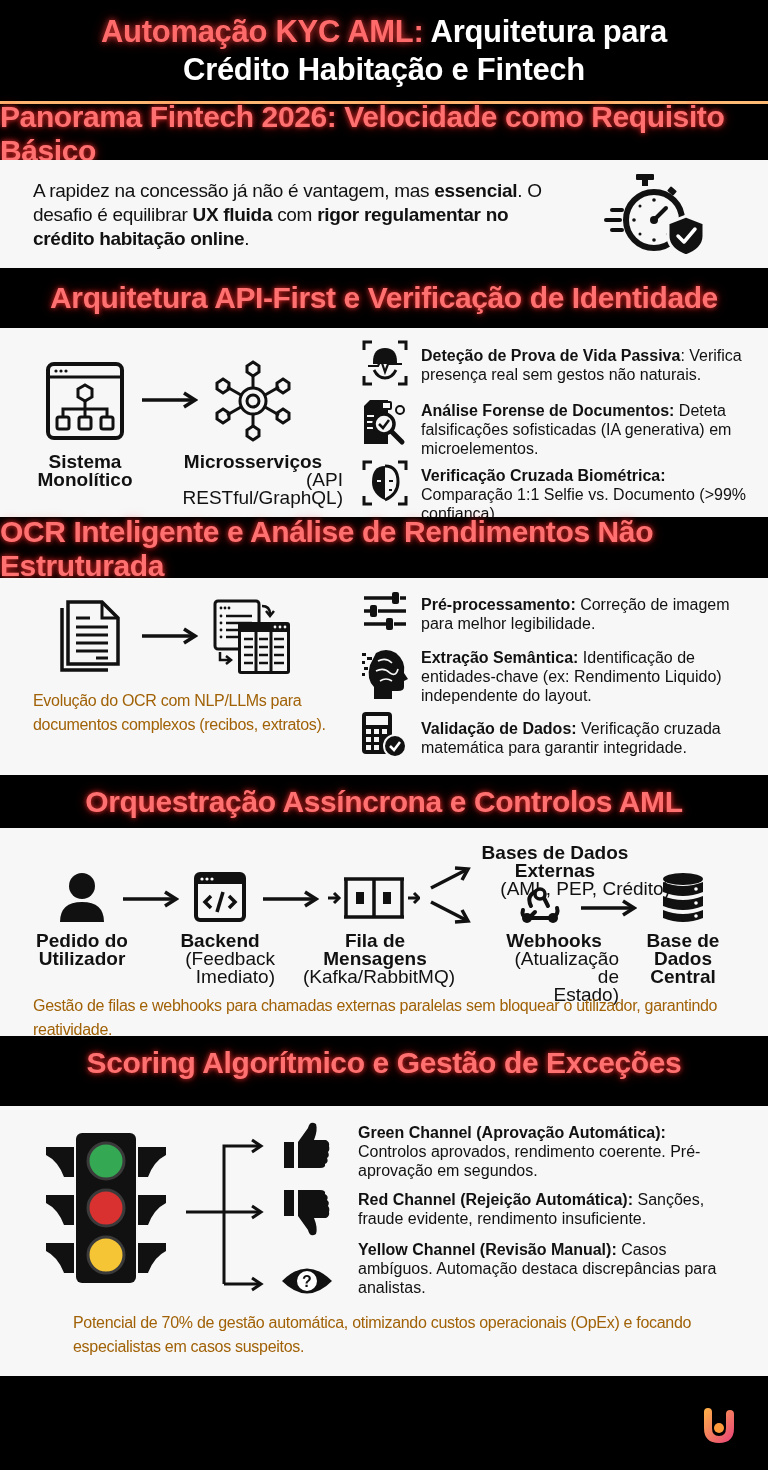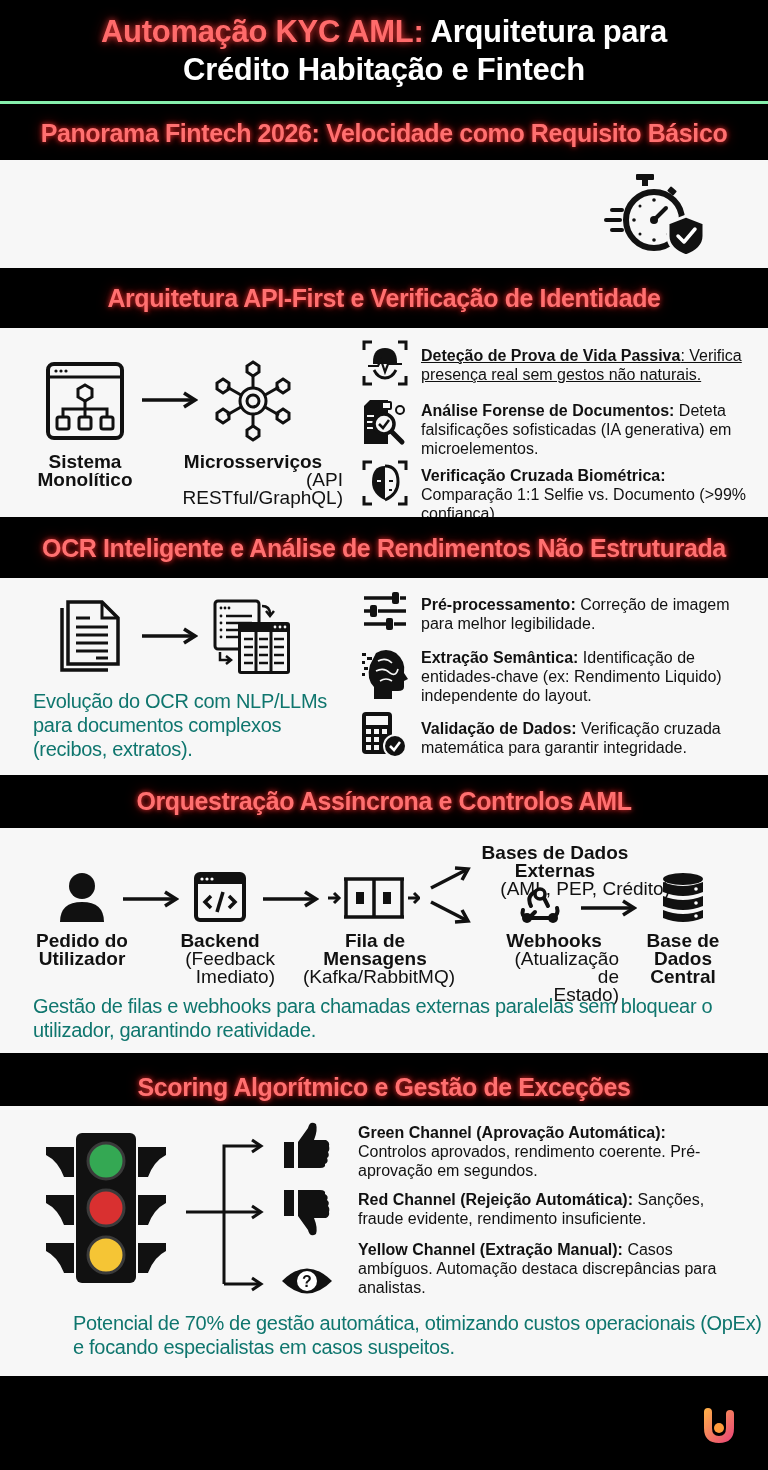--- a/index.html
+++ b/index.html
@@ -1,52 +1,55 @@
 <!DOCTYPE html>
 <html><head>
 <meta charset="utf-8">
 <style>
   * { box-sizing: border-box; margin: 0; padding: 0; }
   html, body { width: 768px; height: 1470px; background: #000; overflow: hidden; }
   body { font-family: "Liberation Sans", "DejaVu Sans", sans-serif; color: #111; position: relative; }
 
   .title-band { position: absolute; left: 0; top: 0; width: 768px; height: 104px; background: #000;
-    display: flex; flex-direction: column; align-items: center; justify-content: center; border-bottom: 3px solid #86efac; }
+    display: flex; flex-direction: column; align-items: center; justify-content: center; border-bottom: 3px solid #fdba74; }
   .title-line { font-size: 31px; font-weight: 700; line-height: 38px; color: #fff; letter-spacing: -0.3px; }
   .title-accent { color: #ff6b6b; text-shadow: 0 0 6px rgba(255,60,60,0.8), 0 0 14px rgba(255,40,40,0.45); }
 
   .sec-header { position: absolute; left: 0; width: 768px; background: #000; display: flex; align-items: center; justify-content: center; }
-  .sec-header span { font-size: 25px; font-weight: 700; color: #ff7070; letter-spacing: -0.4px;
+  .sec-header span { font-size: 30px; font-weight: 700; color: #ff7070; letter-spacing: -0.4px;
     text-shadow: 0 0 5px rgba(255,50,50,0.85), 0 0 12px rgba(255,30,30,0.5); }
 
   .sec-body { position: absolute; left: 0; width: 768px; background: #f7f7f7; }
 
   .abs { position: absolute; }
   .txt { font-size: 16px; line-height: 19px; color: #111; }
   .txt b { font-weight: 700; }
-  .big { font-size: 20px; line-height: 24px; color: #0f766e; letter-spacing: -0.3px; }
+  .big { font-size: 16px; line-height: 24px; color: #a16207; letter-spacing: -0.3px; }
   .label { font-size: 19px; line-height: 18px; text-align: center; color: #111; }
   .label b { font-weight: 700; display: block; }
   .label span { display: block; text-align: right; }
 
   svg { display: block; }
   .footer { position: absolute; left: 0; top: 1376px; width: 768px; height: 94px; background: #000; }
 </style>
 </head>
 <body>
 
 <div class="title-band">
   <div class="title-line"><span class="title-accent">Automação KYC AML:</span><span> Arquitetura para</span></div>
   <div class="title-line">Crédito Habitação e Fintech</div>
 </div>
 
 <div class="sec-header" style="top:107px;height:53px;">
   <span>Panorama Fintech 2026: Velocidade como Requisito Básico</span>
 </div>
 <div class="sec-body" style="top:160px;height:108px;">
+  <div class="abs" style="left:33px;top:19px;width:540px;font-size:19px;line-height:24px;letter-spacing:-0.3px;">
+    <span>A rapidez na concessão já não é vantagem, mas </span><b>essencial</b><span>. O desafio é equilibrar </span><b>UX fluida</b><span> com </span><b>rigor regulamentar no crédito habitação online</b><span>.</span>
+  </div>
   <div class="abs" style="left:602px;top:12px;">
     <svg width="110" height="86" viewBox="0 0 110 86">
       <rect x="34" y="2" width="18" height="6" rx="1" fill="#111"></rect>
       <rect x="40" y="6" width="6" height="8" fill="#111"></rect>
       <rect x="66" y="16" width="8" height="6" rx="1" fill="#111" transform="rotate(40 70 19)"></rect>
       <circle cx="52" cy="48" r="28" fill="none" stroke="#111" stroke-width="6"></circle>
       <circle cx="52" cy="48" r="4" fill="#111"></circle>
       <line x1="52" y1="48" x2="64" y2="36" stroke="#111" stroke-width="4" stroke-linecap="round"></line>
       <circle cx="52" cy="28" r="1.8" fill="#111"></circle>
         <circle cx="52" cy="68" r="1.8" fill="#111"></circle>
@@ -124,21 +127,21 @@
         <path d="M2 10 L2 2 L10 2"></path>
           <path d="M36 2 L44 2 L44 10"></path>
           <path d="M2 36 L2 44 L10 44"></path>
           <path d="M36 44 L44 44 L44 36"></path>
       </g>
       <path d="M11 22 Q11 8 23 8 Q35 8 35 22 L35 24 L11 24 Z" fill="#111"></path>
       <path d="M6 26 L16 26 L19 20 L23 32 L26 24 L40 24" fill="none" stroke="#111" stroke-width="2.2"></path>
       <path d="M12 30 Q16 38 23 38 Q30 38 34 30" fill="none" stroke="#111" stroke-width="2.8"></path>
     </svg>
   </div>
-  <div class="abs txt" style="left:421px;top:18px;width:330px;text-decoration:underline;">
+  <div class="abs txt" style="left:421px;top:18px;width:330px;">
     <b>Deteção de Prova de Vida Passiva</b><span>: Verifica presença real sem gestos não naturais.</span>
   </div>
 
   <div class="abs" style="left:362px;top:72px;">
     <svg width="46" height="48" viewBox="0 0 46 48">
       <path d="M2 6 L8 0 L26 0 L26 44 L2 44 Z" fill="#111"></path>
       <line x1="5" y1="16" x2="12" y2="16" stroke="#f7f7f7" stroke-width="2"></line>
       <line x1="5" y1="22" x2="11" y2="22" stroke="#f7f7f7" stroke-width="2"></line>
       <line x1="5" y1="28" x2="11" y2="28" stroke="#f7f7f7" stroke-width="2"></line>
       <circle cx="22" cy="24" r="10" fill="#f7f7f7" stroke="#111" stroke-width="3.5"></circle>
@@ -426,21 +429,21 @@
     <span>(Atualização de</span>
     <span>Estado)</span>
   </div>
   <div class="abs label" style="left:618px;top:104px;width:130px;">
     <b>Base de Dados</b>
     <b>Central</b>
   </div>
   <div class="abs big" style="left:33px;top:166px;width:710px;">Gestão de filas e webhooks para chamadas externas paralelas sem bloquear o utilizador, garantindo reatividade.</div>
 </div>
 
-<div class="sec-header" style="top:1061px;height:53px;">
+<div class="sec-header" style="top:1036px;height:53px;">
   <span>Scoring Algorítmico e Gestão de Exceções</span>
 </div>
 <div class="sec-body" style="top:1106px;height:270px;">
   <div class="abs" style="left:44px;top:25px;">
     <svg width="124" height="154" viewBox="0 0 124 154">
       <g fill="#111">
         <path d="M2 16 L30 16 L30 46 L20 46 Q14 30 2 24 Z"></path>
           <path d="M122 16 L94 16 L94 46 L104 46 Q110 30 122 24 Z"></path>
         <path d="M2 64 L30 64 L30 94 L20 94 Q14 78 2 72 Z"></path>
           <path d="M122 64 L94 64 L94 94 L104 94 Q110 78 122 72 Z"></path>
@@ -485,21 +488,21 @@
     </svg>
   </div>
 
   <div class="abs txt" style="left:358px;top:17px;width:360px;">
     <b>Green Channel (Aprovação Automática):</b><span> Controlos aprovados, rendimento coerente. Pré-aprovação em segundos.</span>
   </div>
   <div class="abs txt" style="left:358px;top:84px;width:360px;">
     <b>Red Channel (Rejeição Automática):</b><span> Sanções, fraude evidente, rendimento insuficiente.</span>
   </div>
   <div class="abs txt" style="left:358px;top:134px;width:370px;">
-    <b>Yellow Channel (Extração Manual):</b><span> Casos ambíguos. Automação destaca discrepâncias para analistas.</span>
+    <b>Yellow Channel (Revisão Manual):</b><span> Casos ambíguos. Automação destaca discrepâncias para analistas.</span>
   </div>
   <div class="abs big" style="left:33px;top:205px;width:700px;margin-left:40px;">Potencial de 70% de gestão automática, otimizando custos operacionais (OpEx) e focando especialistas em casos suspeitos.</div>
 </div>
 
 <div class="footer">
   <div class="abs" style="left:700px;top:32px;">
     <svg width="38" height="36" viewBox="0 0 38 36">
       <defs>
         <linearGradient id="lg" x1="0" y1="0" x2="1" y2="1">
           <stop offset="0" stop-color="#ffb347"></stop>

